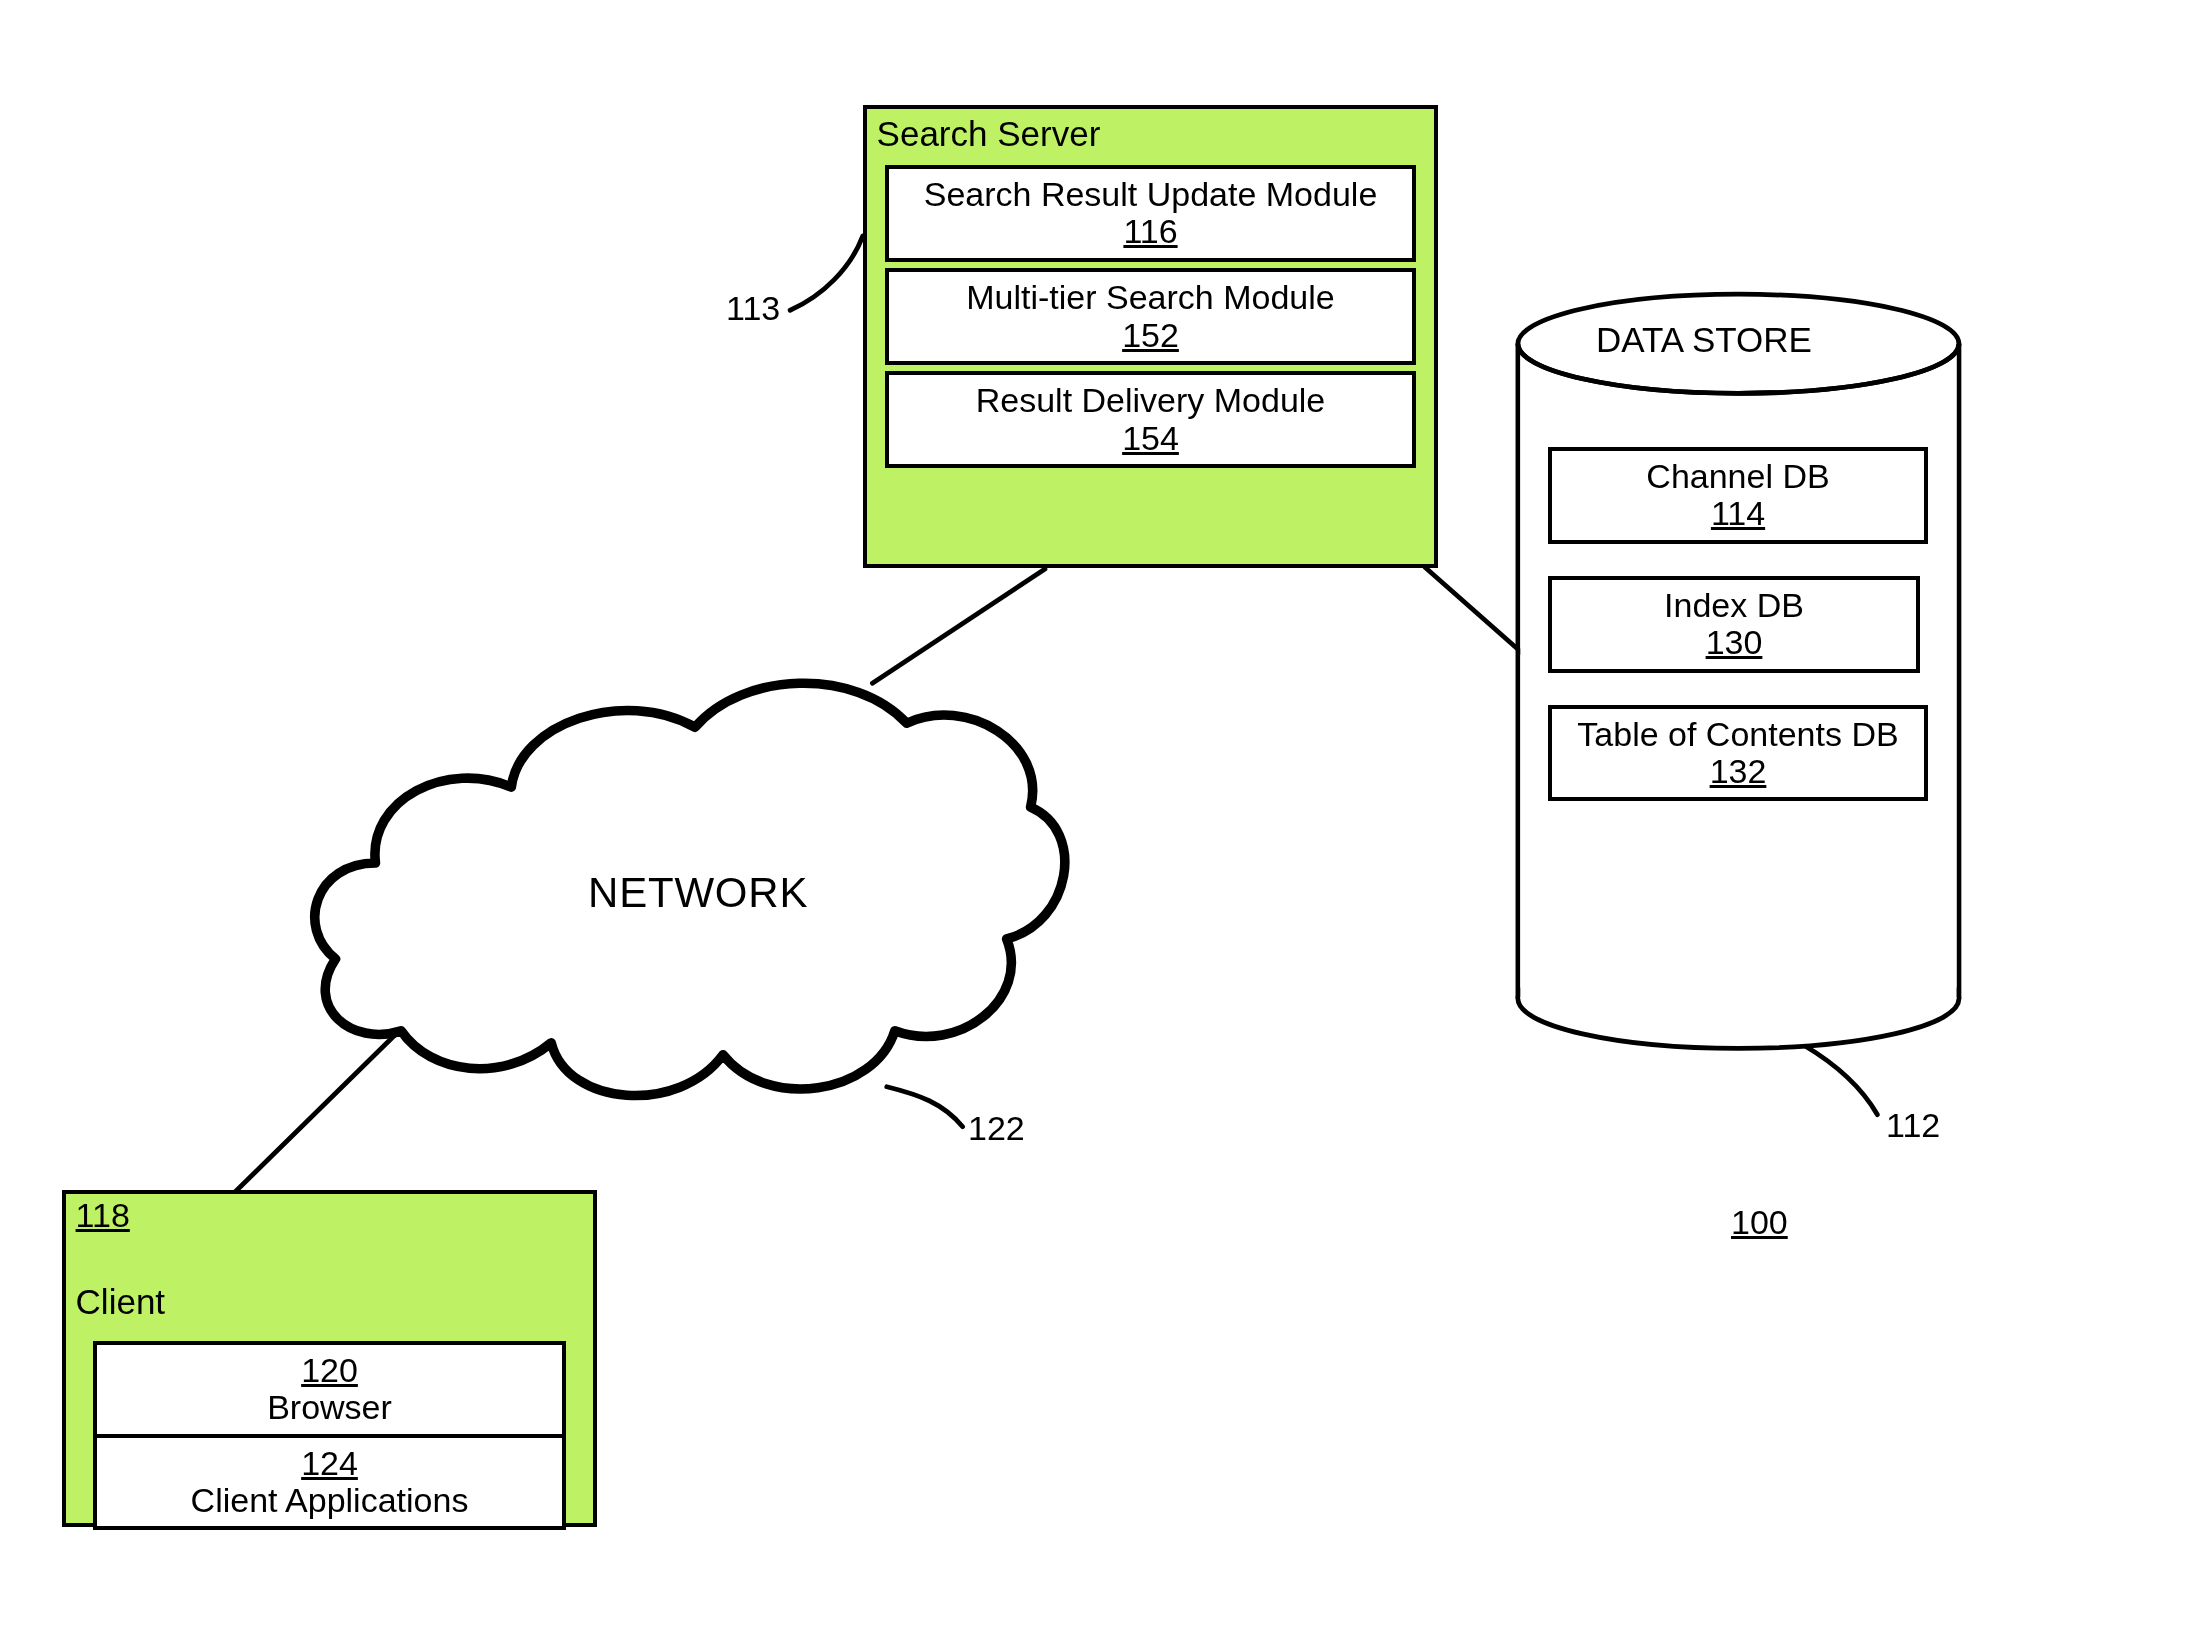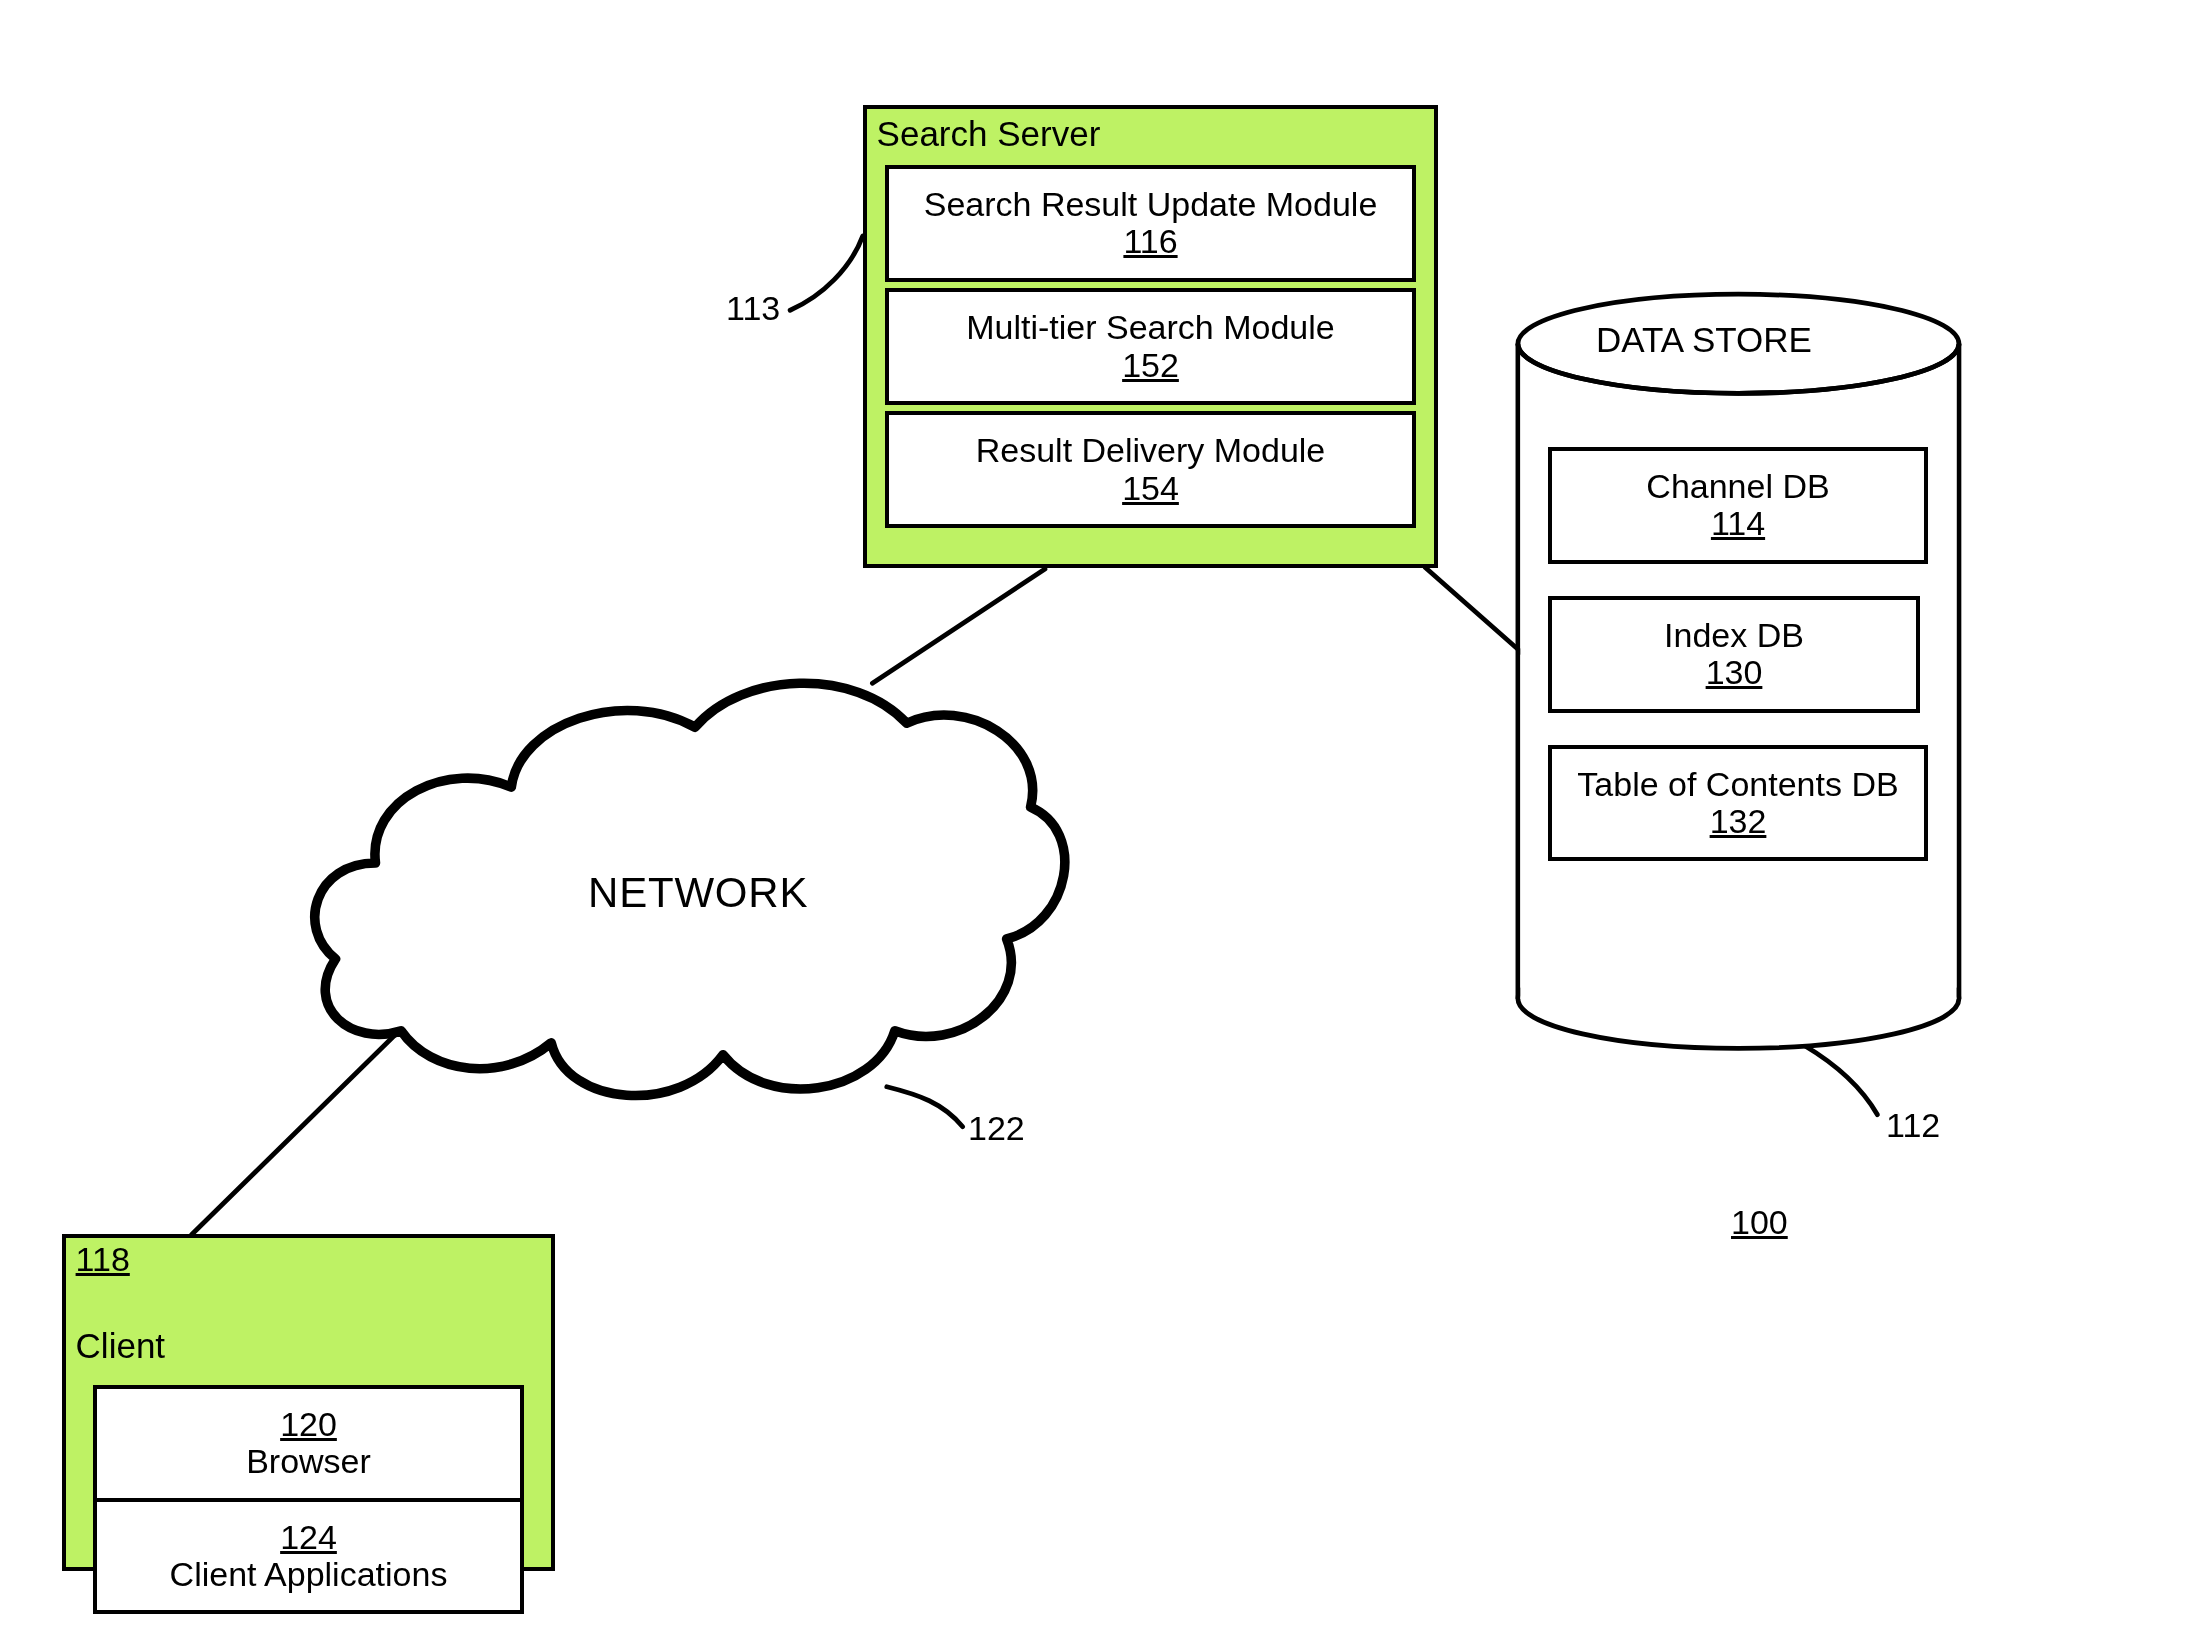--- a/index.html
+++ b/index.html
@@ -18,21 +18,21 @@
     border: 4.8px solid #000;
     background: #bef264;
     box-sizing: border-box;
   }
   .inner-box {
     border: 4px solid #000;
     background: #fff;
     box-sizing: border-box;
     margin: 6.4px 17.6px;
     text-align: center;
-    padding: 17px 0;
+    padding: 7px 0;
   }
   .inner-box .title {
     font-size: 34px;
     line-height: 1.1;
   }
   .inner-box .ref {
     font-size: 34px;
     text-decoration: underline;
     line-height: 1.1;
   }
@@ -155,21 +155,21 @@
   <div class="free-label" style="left:726px; top:289px;">113</div>
 
   <div class="network-label" style="left:588px; top:869px;">NETWORK</div>
 
   <div class="free-label" style="left:968px; top:1109px;">122</div>
 
   <div class="free-label" style="left:1886px; top:1106px;">112</div>
 
   <div class="free-label underline" style="left:1731px; top:1203px;">100</div>
 
-  <div class="box" style="left:62px; top:1234px; width:493px; height:337px;">
+  <div class="box" style="left:62px; top:1190px; width:535px; height:337px;">
     <div class="ref-top">118</div>
     <div class="box-title" style="padding-top:0;margin-top:47px;">Client</div>
 
     <div style="margin:14.4px 27px 0 27px;">
       <div class="inner-box" style="margin:0;">
         <div class="ref">120</div>
         <div class="title">Browser</div>
       </div>
       <div class="inner-box" style="margin:0; border-top:none;">
         <div class="ref">124</div>

